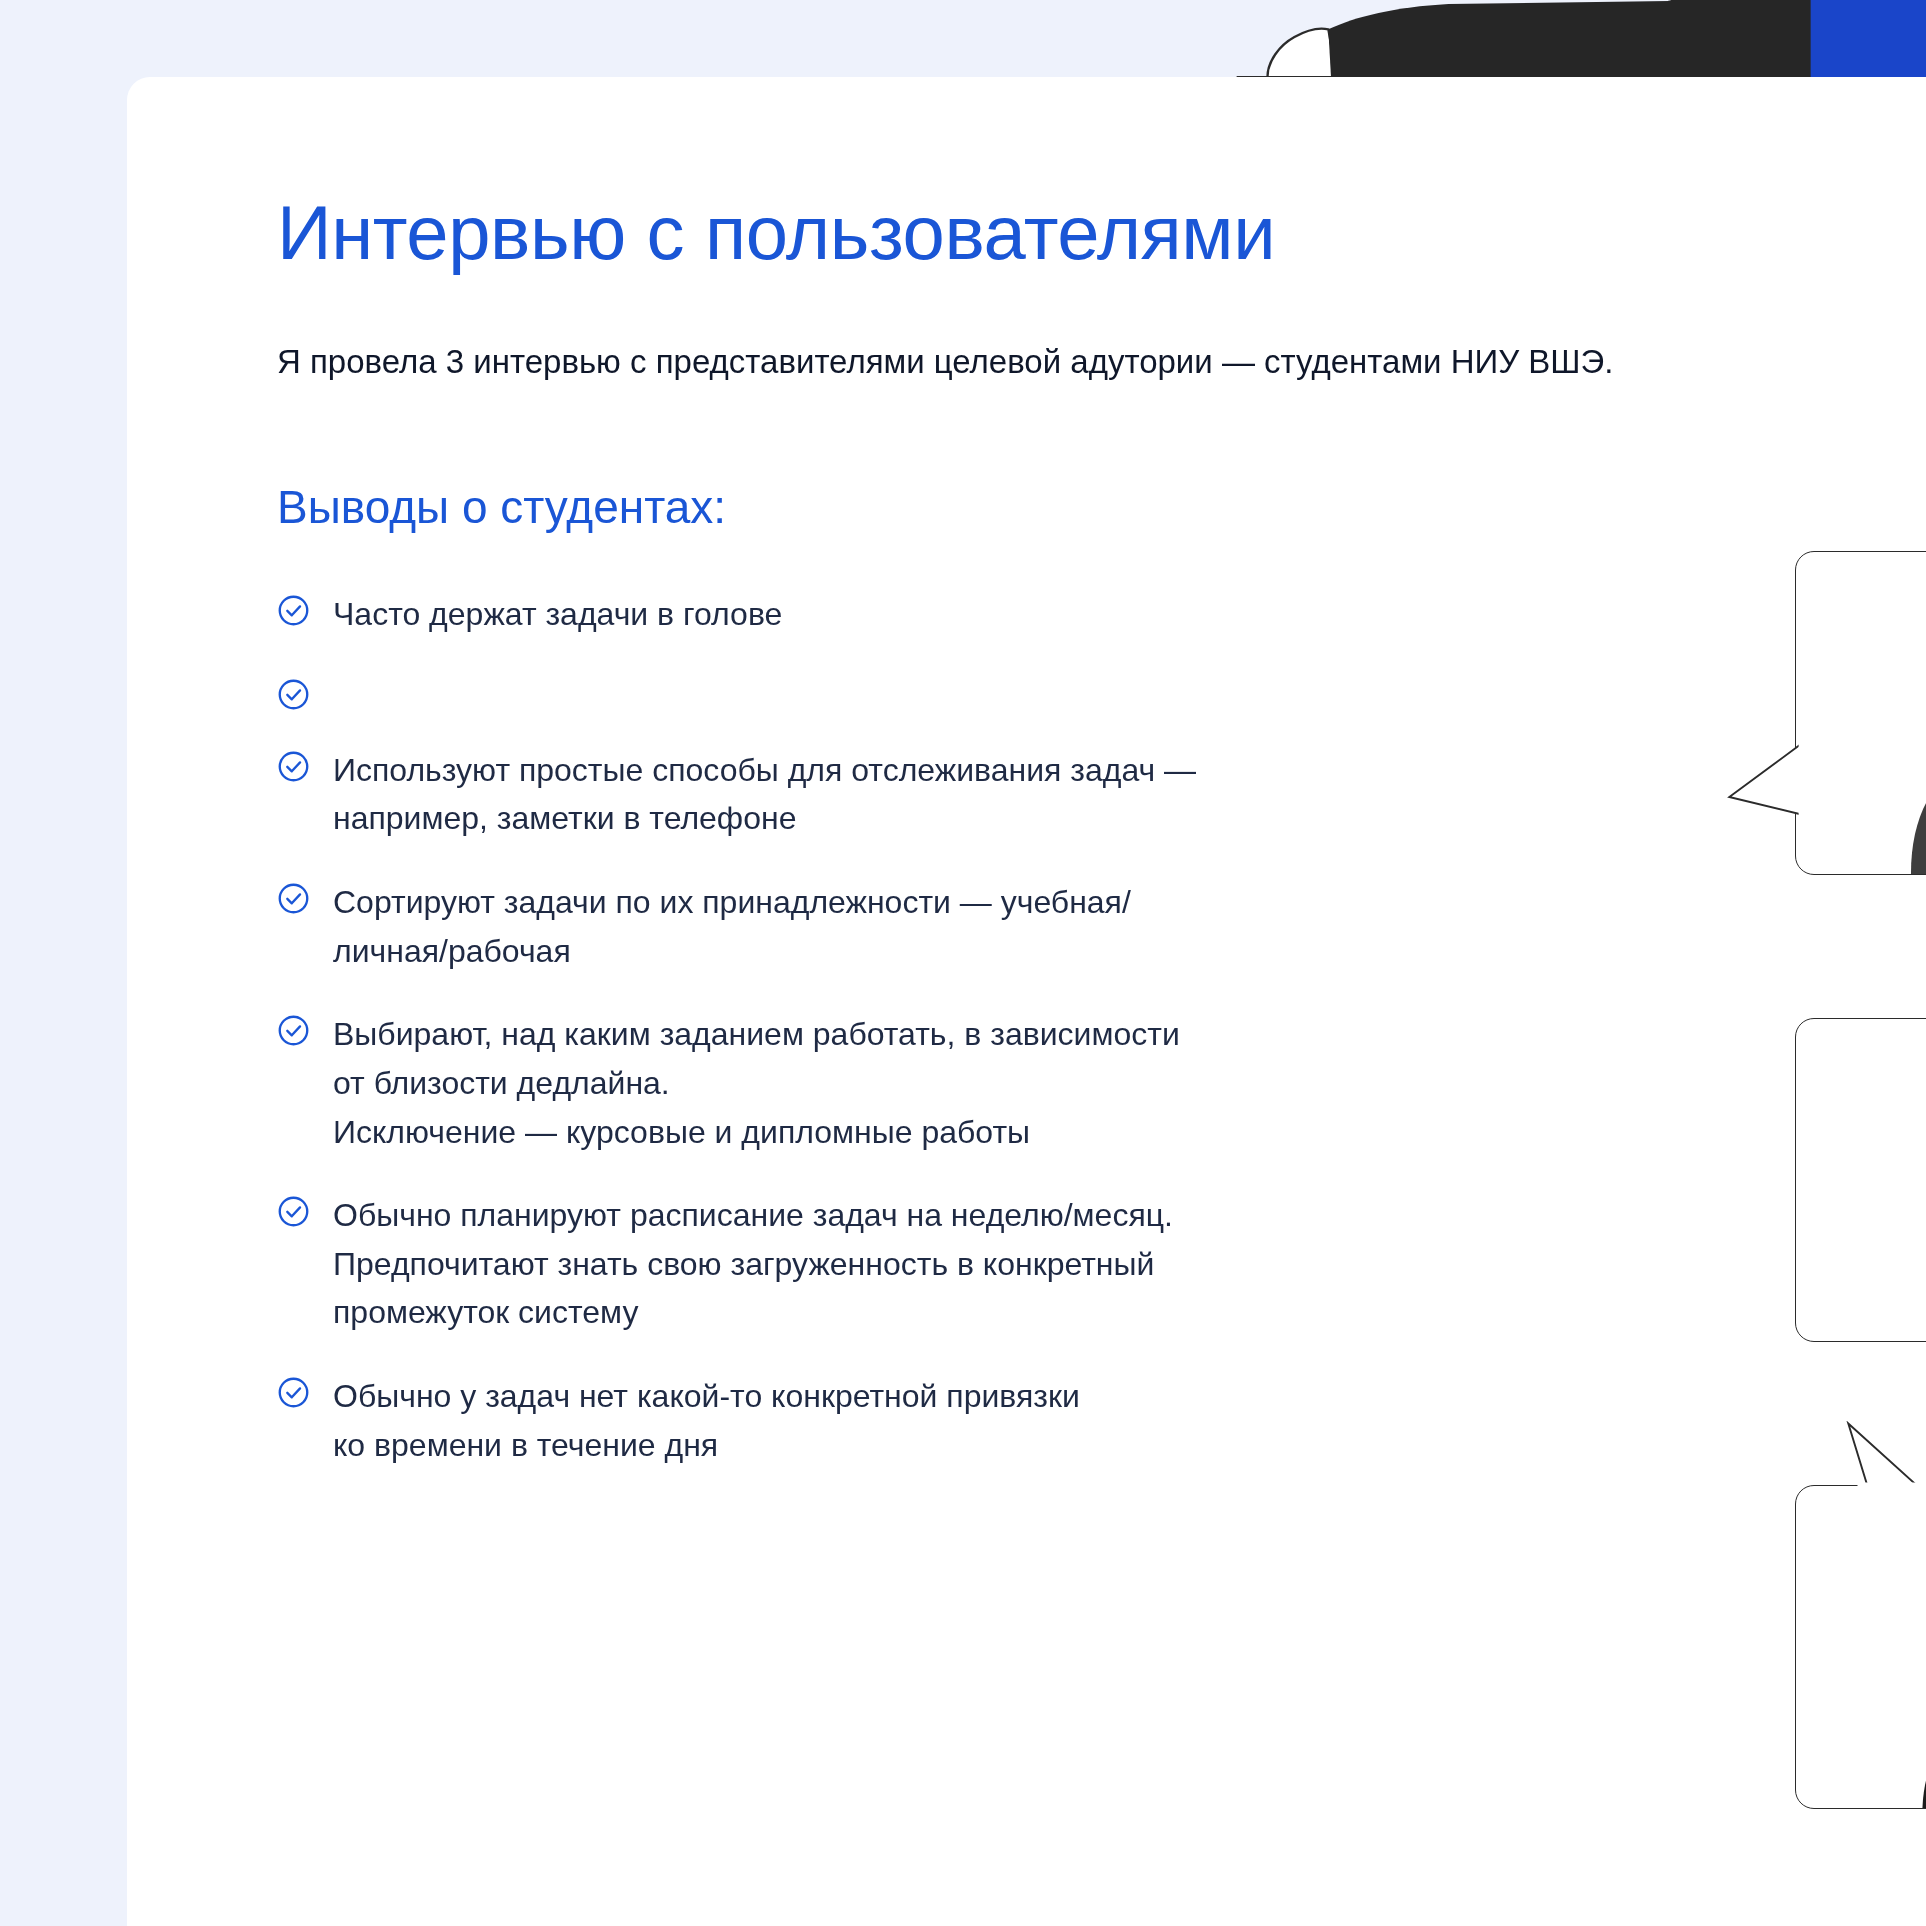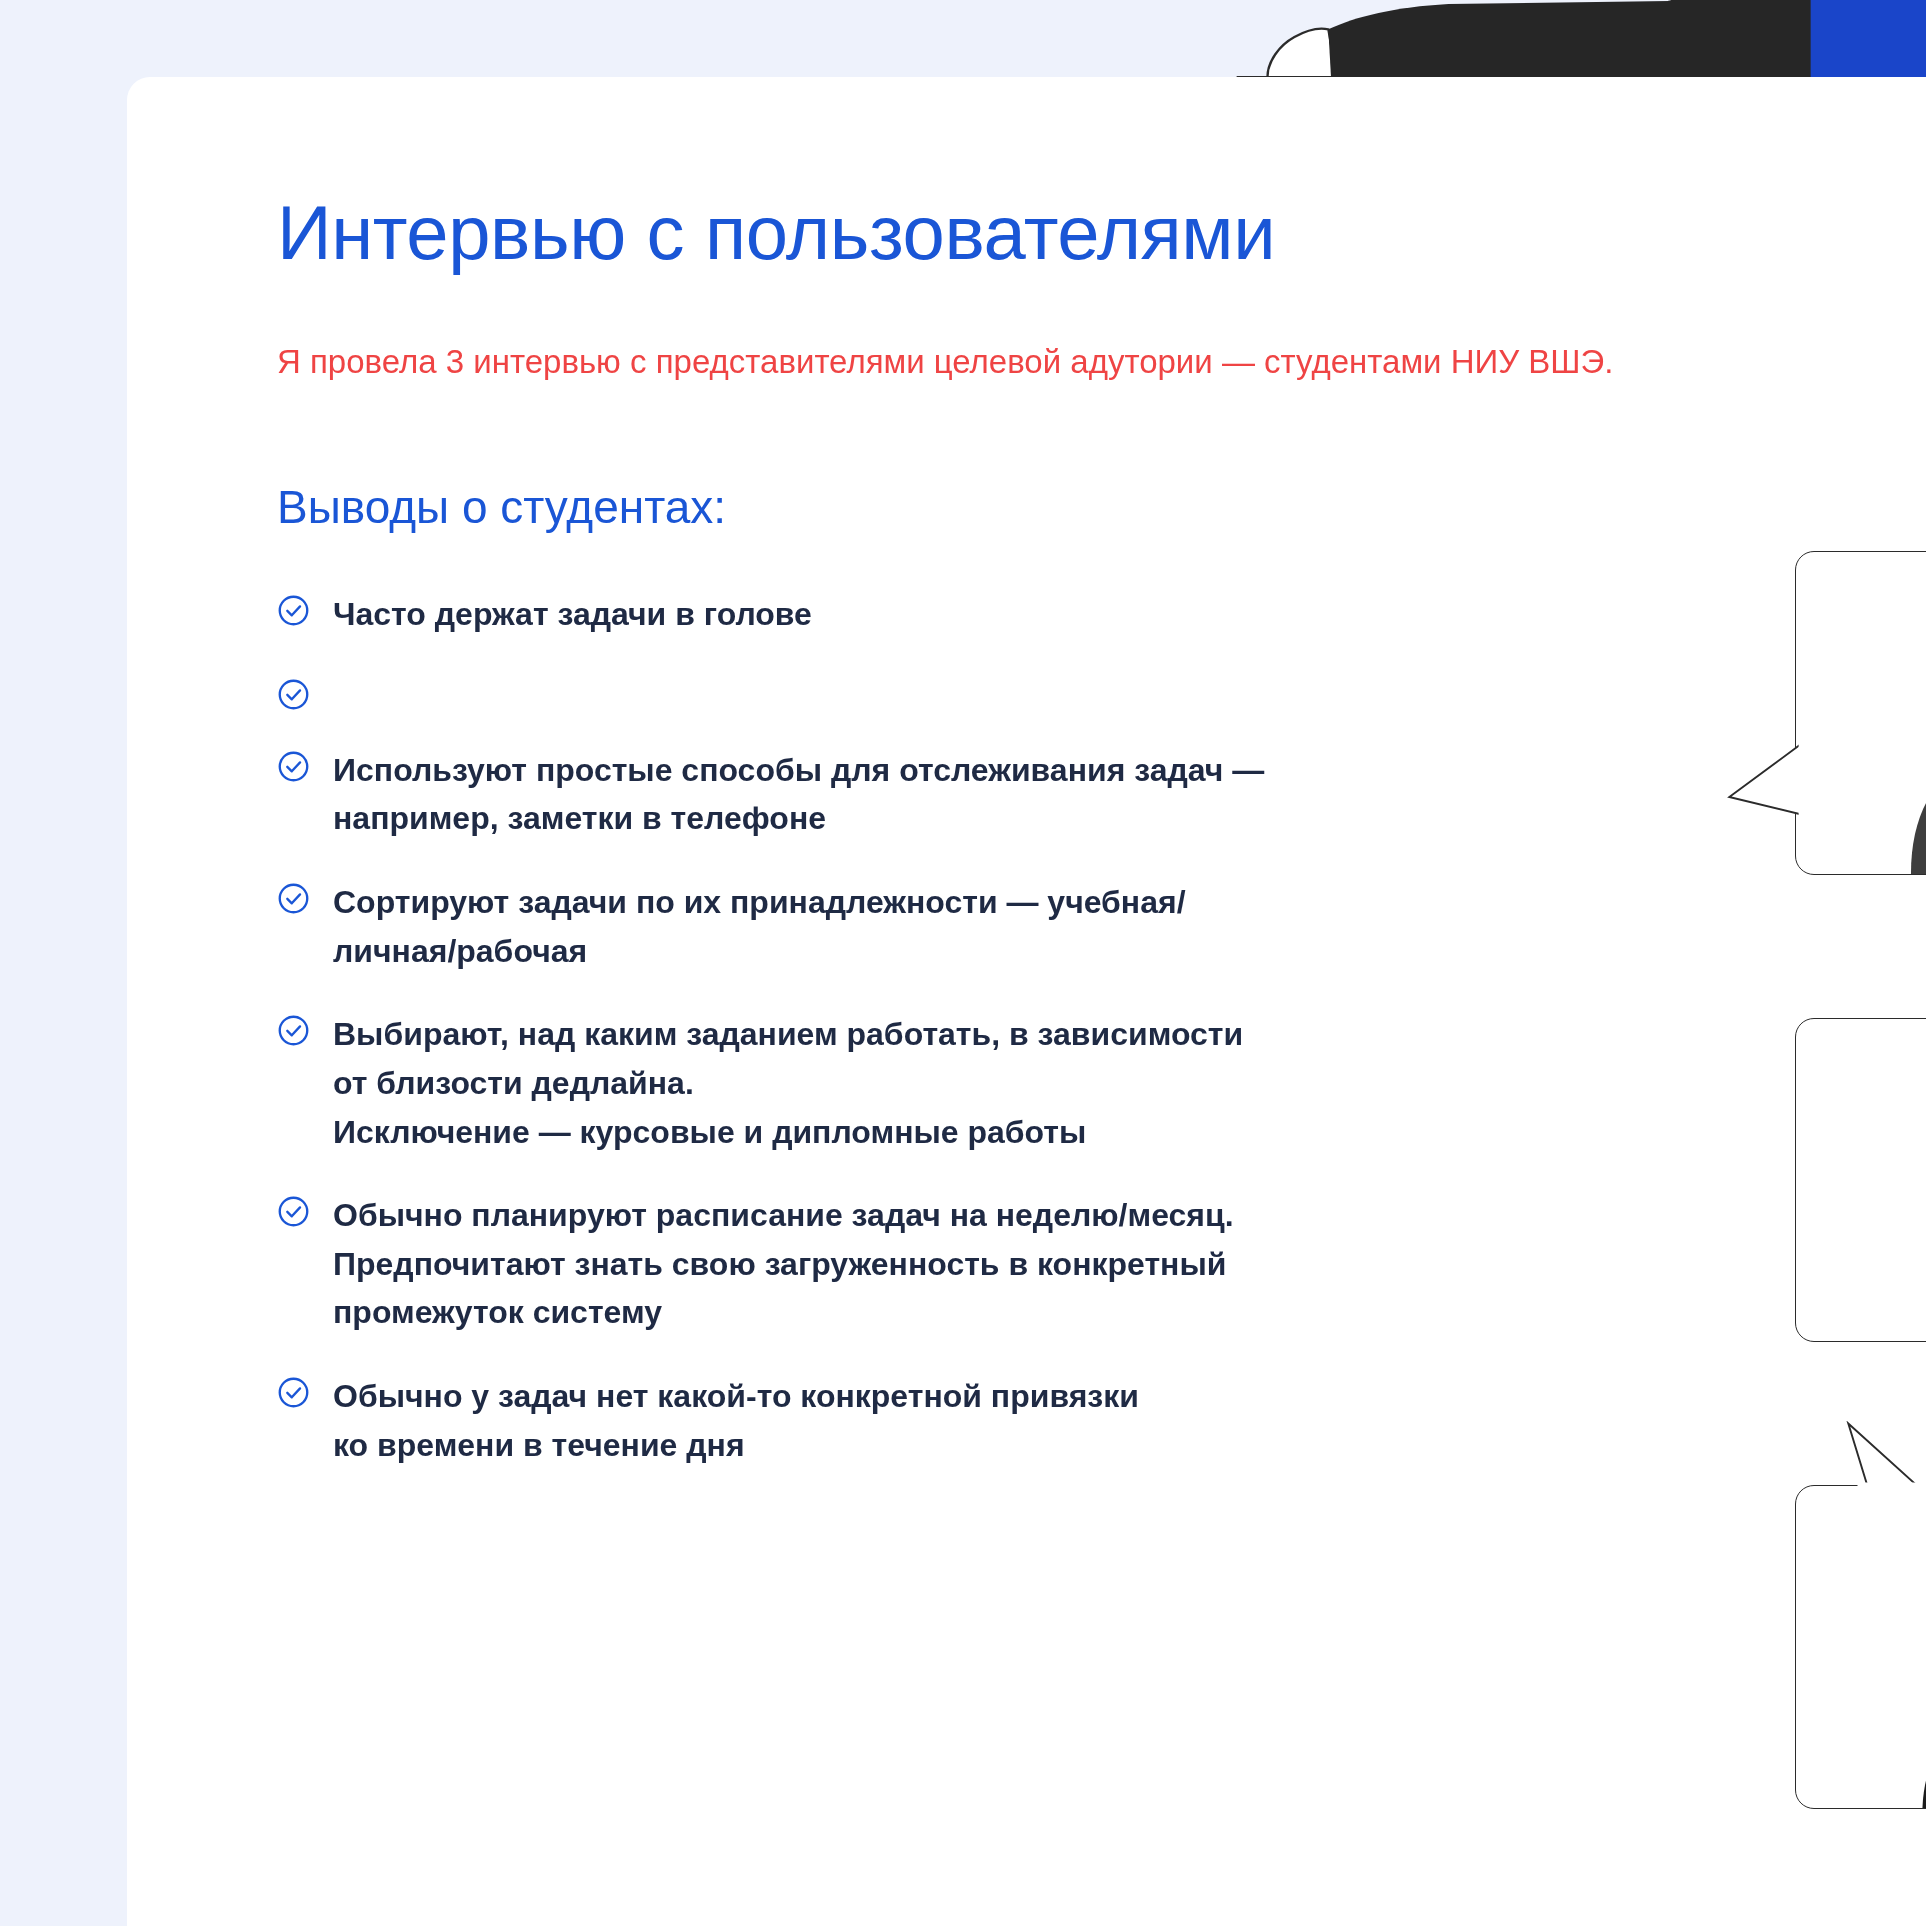--- a/index.html
+++ b/index.html
@@ -51,39 +51,38 @@
     line-height: 1.05;
     font-weight: 400;
     color: #1a56d6;
     letter-spacing: -0.4px;
   }
 
   p.intro {
     margin: 65px 0 0 0;
     font-size: 33px;
     line-height: 1.45;
-    color: #ef4444;
+    color: #0f172a;
     font-weight: 400;
     max-width: 1387px;
   }
 
   h2.subtitle {
     margin: 96px 0 0 0;
     font-size: 46px;
     line-height: 1.1;
     font-weight: 400;
     color: #1a56d6;
   }
 
   ul.checklist {
     list-style: none;
     margin: 58px 0 0 0;
     padding: 0;
     max-width: 1348px;
-    font-weight: bold;
   }
   ul.checklist li {
     display: flex;
     align-items: flex-start;
     margin-bottom: 35px;
   }
   .check-icon {
     flex: 0 0 auto;
     width: 33px;
     height: 33px;

